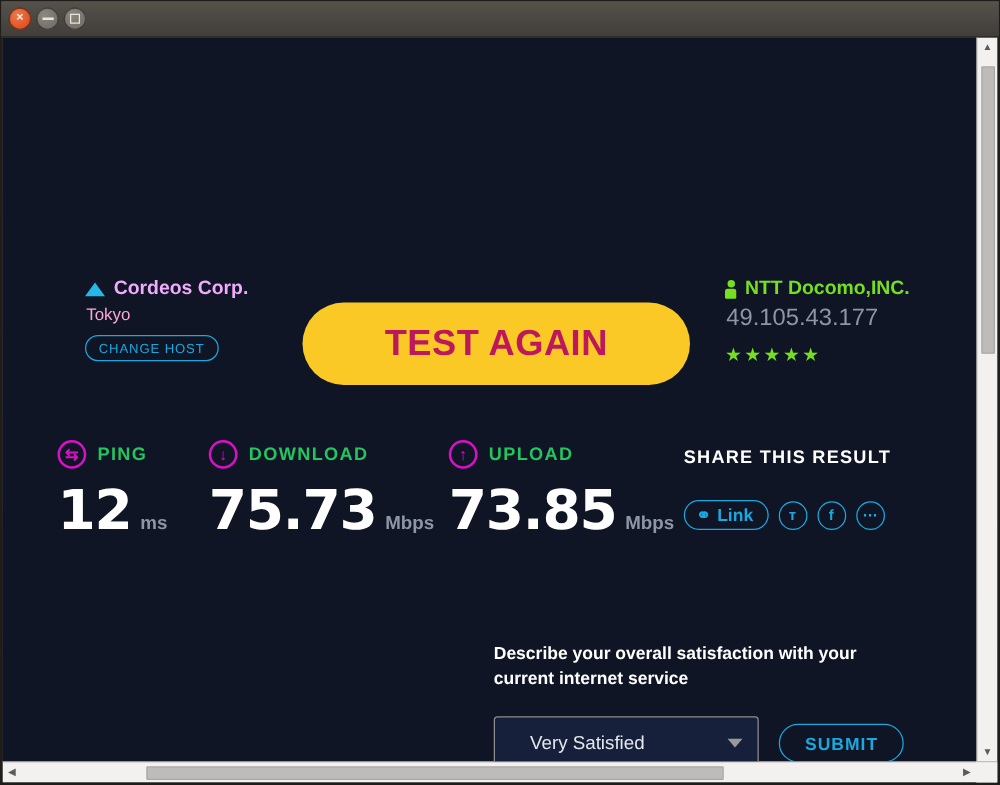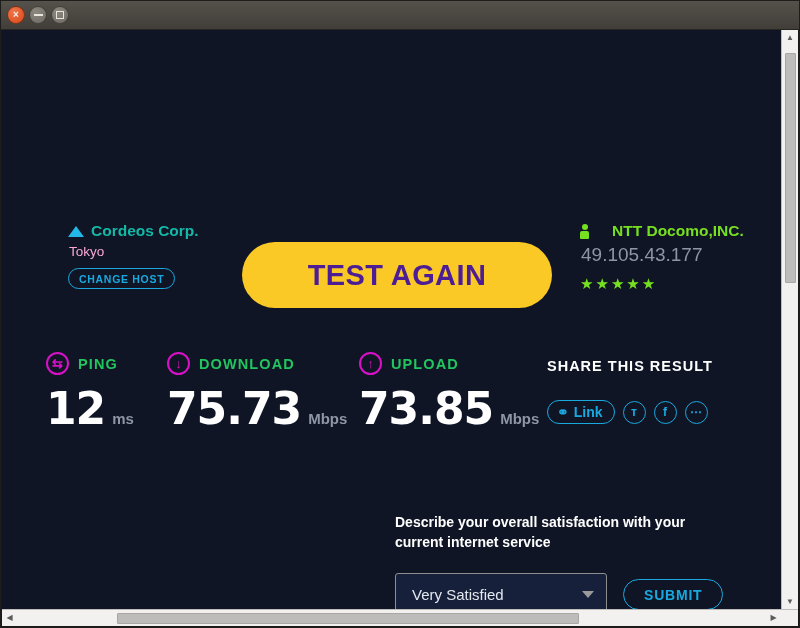--- a/index.html
+++ b/index.html
@@ -74,56 +74,56 @@
     height: 11px; background: #bdbcba; border: 1px solid #a8a7a4;
     border-radius: 1px;
   }
   .corner { flex: 0 0 17px; height: 17px; background: #f2f1f0; }
 
   
   .server {
     position: absolute; left: 66px; top: 192px; width: 230px;
   }
   .server-name {
-    color: #14b8a6; font-size: 15.5px; font-weight: bold;
+    color: #f0abfc; font-size: 15.5px; font-weight: bold;
     display: flex; align-items: center; gap: 7px;
   }
   .tri {
     width: 0; height: 0; border-left: 8px solid transparent;
     border-right: 8px solid transparent; border-bottom: 11px solid #23b8e8;
   }
   .server-city { color: #f9a8d4; font-size: 13.5px; margin: 4px 0 0 1px; }
   .change-host {
     margin-top: 9px; display: inline-block;
-    color: #19a9e0; font-size: 10.5px; font-weight: bold; letter-spacing: .7px;
+    color: #19a9e0; font-size: 10.5px; font-weight: normal; letter-spacing: .7px;
     border: 1.5px solid #19a9e0; border-radius: 11px; padding: 4px 10px 3px;
     background: transparent;
   }
 
   .isp { position: absolute; left: 578px; top: 192px; width: 210px; }
   .isp-name {
     color: #76e020; font-size: 15.5px; font-weight: bold;
-    display: flex; align-items: center; gap: 23px;
+    display: flex; align-items: center; gap: 7px;
   }
   .person { position: relative; width: 9px; height: 15px; }
   .person .head {
     position: absolute; left: 1.5px; top: 0; width: 6px; height: 6px;
     border-radius: 50%; background: #76e020;
   }
   .person .body {
     position: absolute; left: 0; top: 7px; width: 9px; height: 8px;
     background: #76e020; border-radius: 2px 2px 1px 1px;
   }
   .isp-ip { color: #8e96a6; font-size: 19px; margin: 4px 0 0 1px; }
   .stars { margin-top: 9px; color: #76e020; font-size: 15px; letter-spacing: 2px; }
 
   .test-again {
     position: absolute; left: 240px; top: 212px; width: 310px; height: 66px;
     background: #fbc926; border-radius: 33px; border: none;
-    color: #4c1d95; font-size: 29px; font-weight: bold; letter-spacing: .4px;
+    color: #be185d; font-size: 29px; font-weight: bold; letter-spacing: .4px;
     font-family: "Liberation Sans", sans-serif; cursor: pointer;
   }
 
   .metrics { position: absolute; left: 44px; top: 322px; }
   .metric { position: absolute; top: 0; }
   .m-ping { left: 0; }
   .m-down { left: 121px; }
   .m-up { left: 313px; }
   .m-head { display: flex; align-items: center; gap: 9px; }
   .m-label {
@@ -164,21 +164,21 @@
 
   .survey { position: absolute; left: 393px; top: 482px; width: 340px; }
   .survey-q {
     color: #fff; font-size: 14px; font-weight: bold; line-height: 1.45;
   }
   .survey-row { margin-top: 20px; display: flex; align-items: center; gap: 16px; }
   .select-box {
     width: 212px; height: 44px; background: #16203a;
     border: 1.6px solid #8e8e8e; border-radius: 3px;
     display: flex; align-items: center; justify-content: space-between;
-    padding: 0 12px 0 16px; color: #e3e7ee; font-size: 15px;
+    padding: 0 12px 0 28px; color: #e3e7ee; font-size: 15px;
   }
   .caret {
     width: 0; height: 0; border-left: 6px solid transparent;
     border-right: 6px solid transparent; border-top: 7px solid #9a9a9a;
   }
   .submit {
     border: 1.8px solid #19a9e0; border-radius: 17px;
     padding: 7px 20px 6px; background: transparent;
     color: #19a9e0; font-size: 14px; font-weight: bold; letter-spacing: .8px;
     font-family: "Liberation Sans", sans-serif; cursor: pointer;

